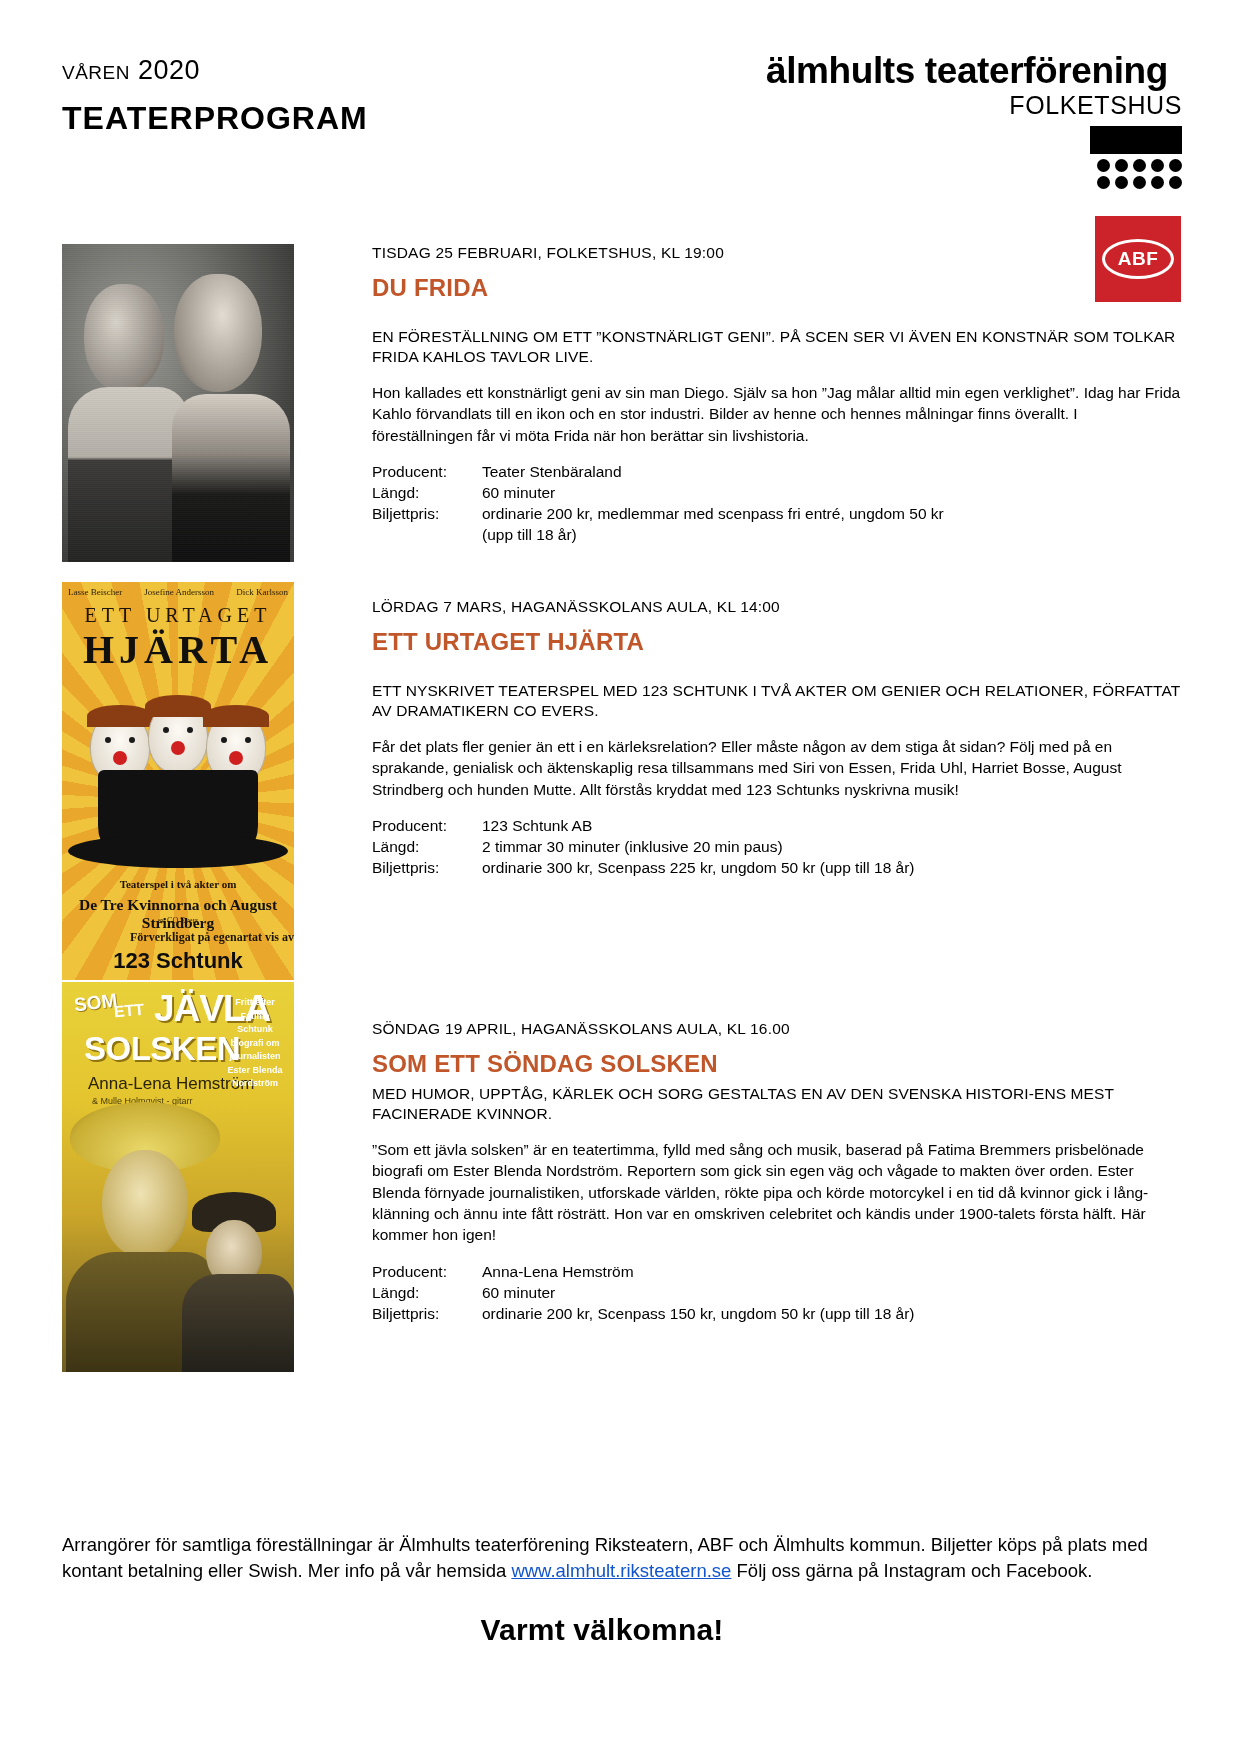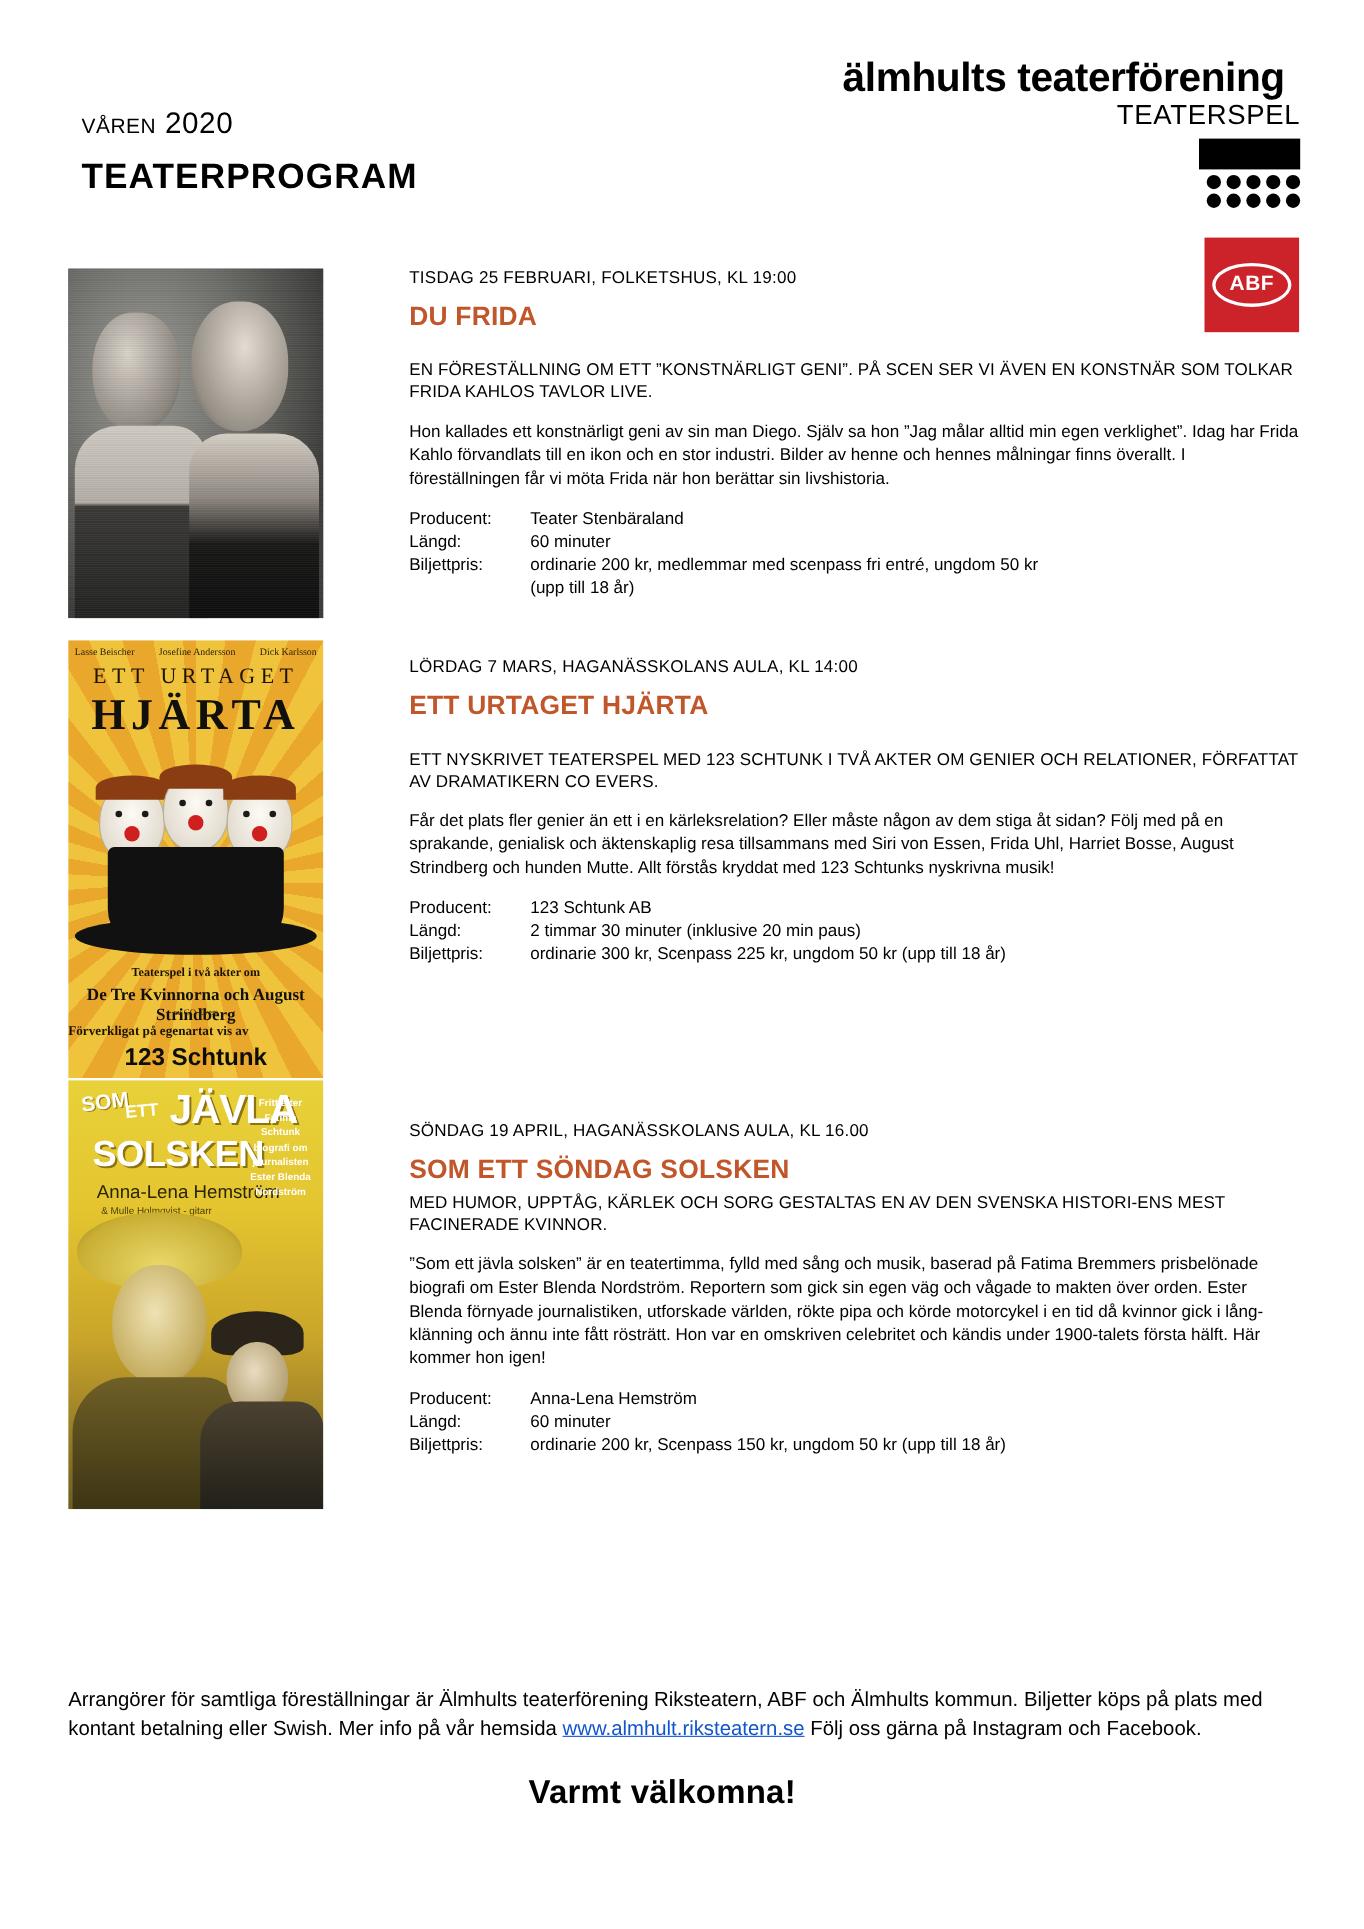--- a/index.html
+++ b/index.html
@@ -26,23 +26,22 @@
   
   .header {
     position: absolute;
     top: 56px;
     left: 62px;
     right: 58px;
     height: 150px;
   }
   .title-block {
     position: absolute;
-    left: 12px;
+    left: 0;
     top: 0;
-    margin-top: 42px;
   }
   .season {
     font-size: 27px;
     letter-spacing: 0.5px;
     font-weight: normal;
     font-variant: small-caps;
     text-transform: lowercase;
     color: #000;
     line-height: 1.1;
   }
@@ -343,21 +342,21 @@
     position: absolute;
     left: 0; right: 0; top: 334px;
     text-align: center;
     font-family: "Liberation Serif", serif;
     font-size: 8px;
     color: #2a1d06;
   }
   .poster2 .sub4 {
     position: absolute;
     left: 0; right: 0; top: 348px;
-    text-align: left;
+    text-align: right;
     font-family: "Liberation Serif", serif;
     font-size: 12px;
     font-weight: bold;
     color: #1c1403;
   }
   .poster2 .sub5 {
     position: absolute;
     left: 0; right: 0; top: 366px;
     text-align: center;
     font-size: 22px;
@@ -498,21 +497,21 @@
 
 <div class="page">
 
   <div class="header">
     <div class="title-block">
       <div class="season">Våren 2020</div>
       <div class="program-title">Teaterprogram</div>
     </div>
     <div class="brand-block">
       <div class="brand-name">älmhults teaterförening</div>
-      <div class="brand-sub">TEATERSPEL</div>
+      <div class="brand-sub">FOLKETSHUS</div>
       <div class="riks-mark">
         <div class="riks-bar"></div>
         <div class="riks-dots">
           <div class="riks-dot-row">
             <div class="riks-dot"></div>
               <div class="riks-dot"></div>
               <div class="riks-dot"></div>
               <div class="riks-dot"></div>
               <div class="riks-dot"></div>
           </div>

